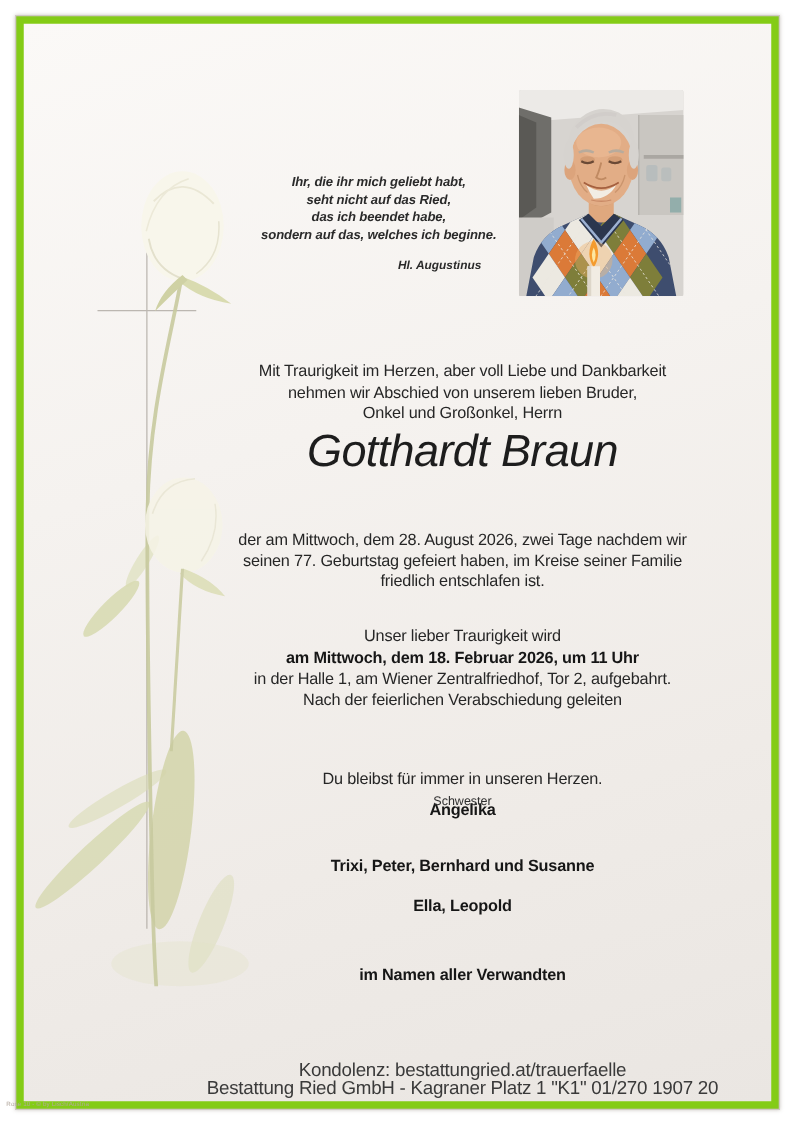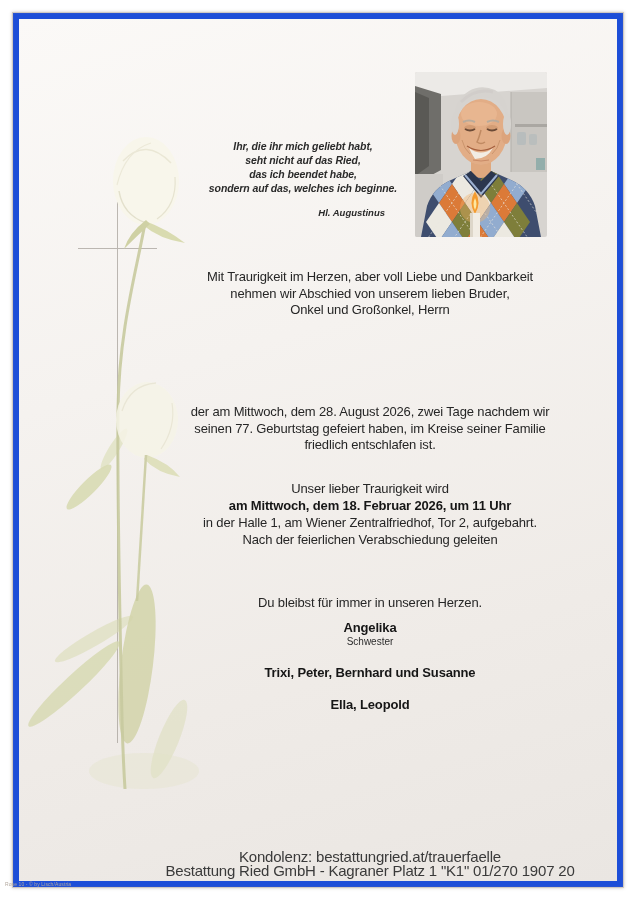--- a/index.html
+++ b/index.html
@@ -6,21 +6,21 @@
     margin: 0; padding: 0;
     width: 636px; height: 900px;
     background: #ffffff;
     font-family: "Liberation Sans", "DejaVu Sans", sans-serif;
     overflow: hidden;
     position: relative;
   }
   .card {
     position: absolute;
     left: 12px; top: 12px; right: 12px; bottom: 12px;
-    background: #1d4ed8;
+    background: #84cc16;
     border: 1px solid #cfc9c3;
     box-shadow: 0 0 3px rgba(140,128,118,0.45), inset 0 0 2px rgba(170,160,150,0.25);
     padding: 6px;
     box-sizing: border-box;
   }
   .content {
     position: relative;
     width: 100%; height: 100%;
     background: linear-gradient(163deg, #fbf9f7 0%, #f5f2ef 38%, #efebe7 72%, #eae6e2 100%);
     overflow: hidden;
@@ -34,21 +34,21 @@
     font-style: italic; font-weight: bold;
     font-size: 10.5px; line-height: 14px; letter-spacing: -0.1px;
     color: #2a2a2a;
   }
   .quote-attr {
     position: absolute; left: 60px; top: 177px; width: 448px;
     text-align: right; padding-right: 142px; box-sizing: border-box;
     font-style: italic; font-weight: bold;
     font-size: 9.5px; color: #2a2a2a; margin-top: 11px;
   }
-  .body-text { font-size: 13px; line-height: 16.5px; letter-spacing: -0.15px; color: #262626; }
+  .body-text { font-size: 13px; line-height: 16.5px; letter-spacing: -0.15px; color: #262626; margin-top: 20px; }
   .bold { font-weight: bold; color: #161616; }
   .name-title {
     font-style: italic; font-weight: normal;
     font-size: 36px; line-height: 40px; letter-spacing: -0.5px;
     color: #1d1d1d;
   }
   .small-rel { font-size: 10px; line-height: 12px; color: #2e2e2e; }
   .footer-text { font-size: 15px; line-height: 14px; letter-spacing: -0.2px; color: #3a3a3a; }
   .credit {
     position: absolute; left: 5px; top: 881px;
@@ -185,20 +185,21 @@
         <rect x="55" y="141" width="3" height="24" fill="#ddd6c9"></rect>
       </svg>
     </div>
 
     <div class="col body-text" style="top:250px;">
       <div>Mit Traurigkeit im Herzen, aber voll Liebe und Dankbarkeit</div>
       <div>nehmen wir Abschied von unserem lieben Bruder,</div>
       <div>Onkel und Großonkel, Herrn</div>
     </div>
 
+    <div class="col name-title" style="top:322px;">Gotthardt Braun</div>
 
     <div class="col body-text" style="top:385px;">
       <div>der am Mittwoch, dem 28. August 2026, zwei Tage nachdem wir</div>
       <div>seinen 77. Geburtstag gefeiert haben, im Kreise seiner Familie</div>
       <div>friedlich entschlafen ist.</div>
     </div>
 
     <div class="col body-text" style="top:461px; line-height:17px;">
       <div>Unser lieber Traurigkeit wird</div>
       <div class="bold">am Mittwoch, dem 18. Februar 2026, um 11 Uhr</div>
@@ -206,20 +207,21 @@
       <div>Nach der feierlichen Verabschiedung geleiten</div>
     </div>
 
     <div class="col body-text" style="top:576px;">Du bleibst für immer in unseren Herzen.</div>
 
     <div class="col body-text bold" style="top:601px;">Angelika</div>
     <div class="col small-rel" style="top:617px;">Schwester</div>
     <div class="col body-text bold" style="top:646px;">Trixi, Peter, Bernhard und Susanne</div>
     <div class="col body-text bold" style="top:678px;">Ella, Leopold</div>
 
+    <div class="col body-text bold" style="top:733px;">im Namen aller Verwandten</div>
 
     <div class="col footer-text" style="top:831px;">
       <div>Kondolenz: bestattungried.at/trauerfaelle</div>
       <div>Bestattung Ried GmbH - Kagraner Platz 1 "K1"  01/270 1907 20</div>
     </div>
 
   </div>
 </div>
 
 <div class="credit">Rose 10 - © by Lisch/Austria</div>

